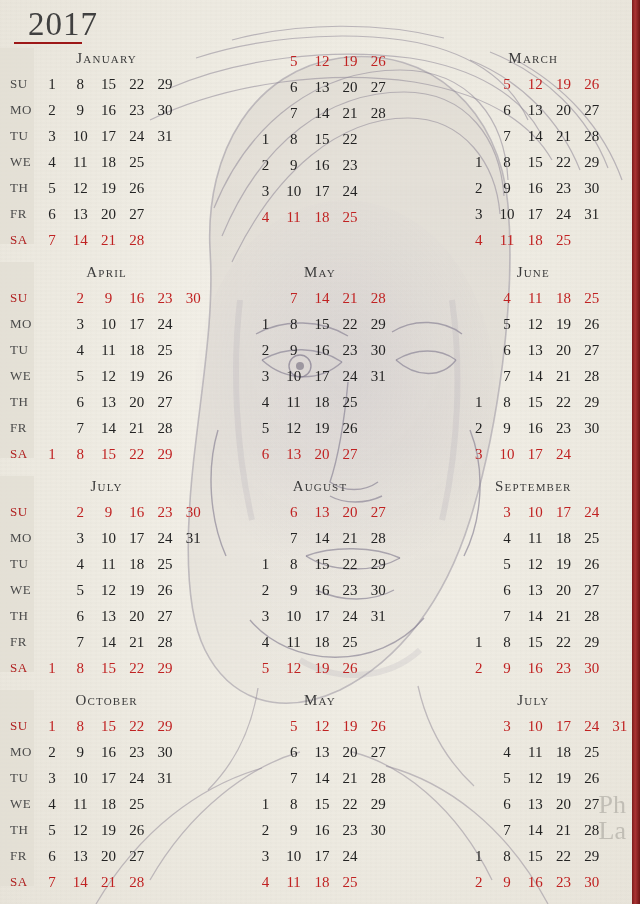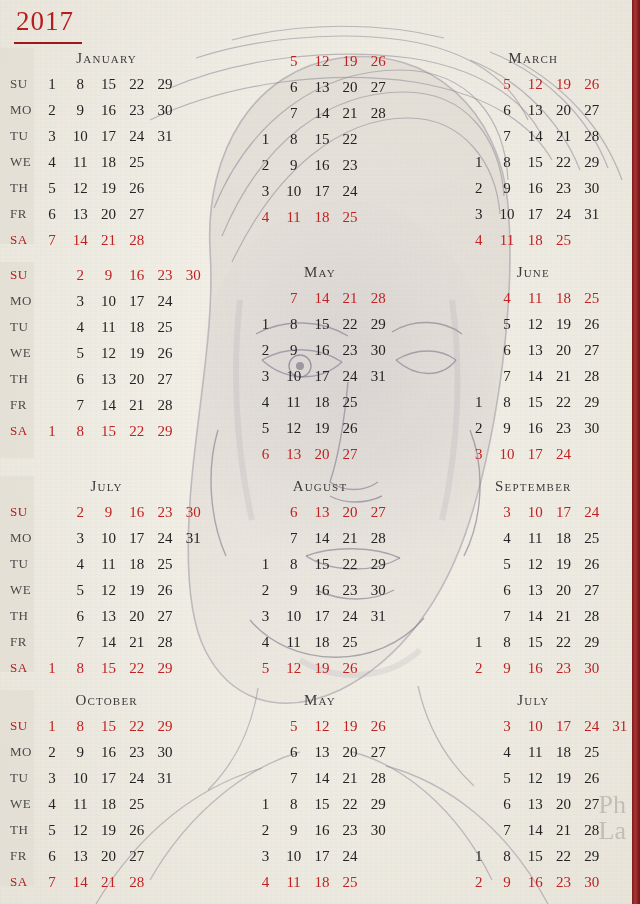--- a/index.html
+++ b/index.html
@@ -52,26 +52,26 @@
   
   .day-band {
     position: absolute;
     left: 0;
     width: 34px;
     background: rgba(226,222,211,0.75);
     z-index: 2;
   }
   #year {
     position: absolute;
-    left: 16px;
+    left: 28px;
     top: 6px;
     font-family: "Liberation Serif", serif;
-    font-size: 27px;
+    font-size: 33px;
     letter-spacing: 1px;
-    color: #b91c1c;
+    color: #404040;
     z-index: 5;
   }
   #year-underline {
     position: absolute;
     left: 14px;
     top: 42px;
     width: 68px;
     height: 2px;
     background: #9d1818;
     z-index: 5;
@@ -472,20 +472,21 @@
             <div class="cell">18</div>
             <div class="cell">25</div>
             <div class="cell"></div>
             <div class="cell"></div>
           </div>
         </div>
       </div>
     </div>
 
     <div class="month">
+      <div class="month-name">April</div>
       <div class="weeks">
         <div class="row weekend">
           <div class="dow">SU</div>
           <div class="cells">
             <div class="cell"></div>
             <div class="cell">2</div>
             <div class="cell">9</div>
             <div class="cell">16</div>
             <div class="cell">23</div>
             <div class="cell">30</div>

